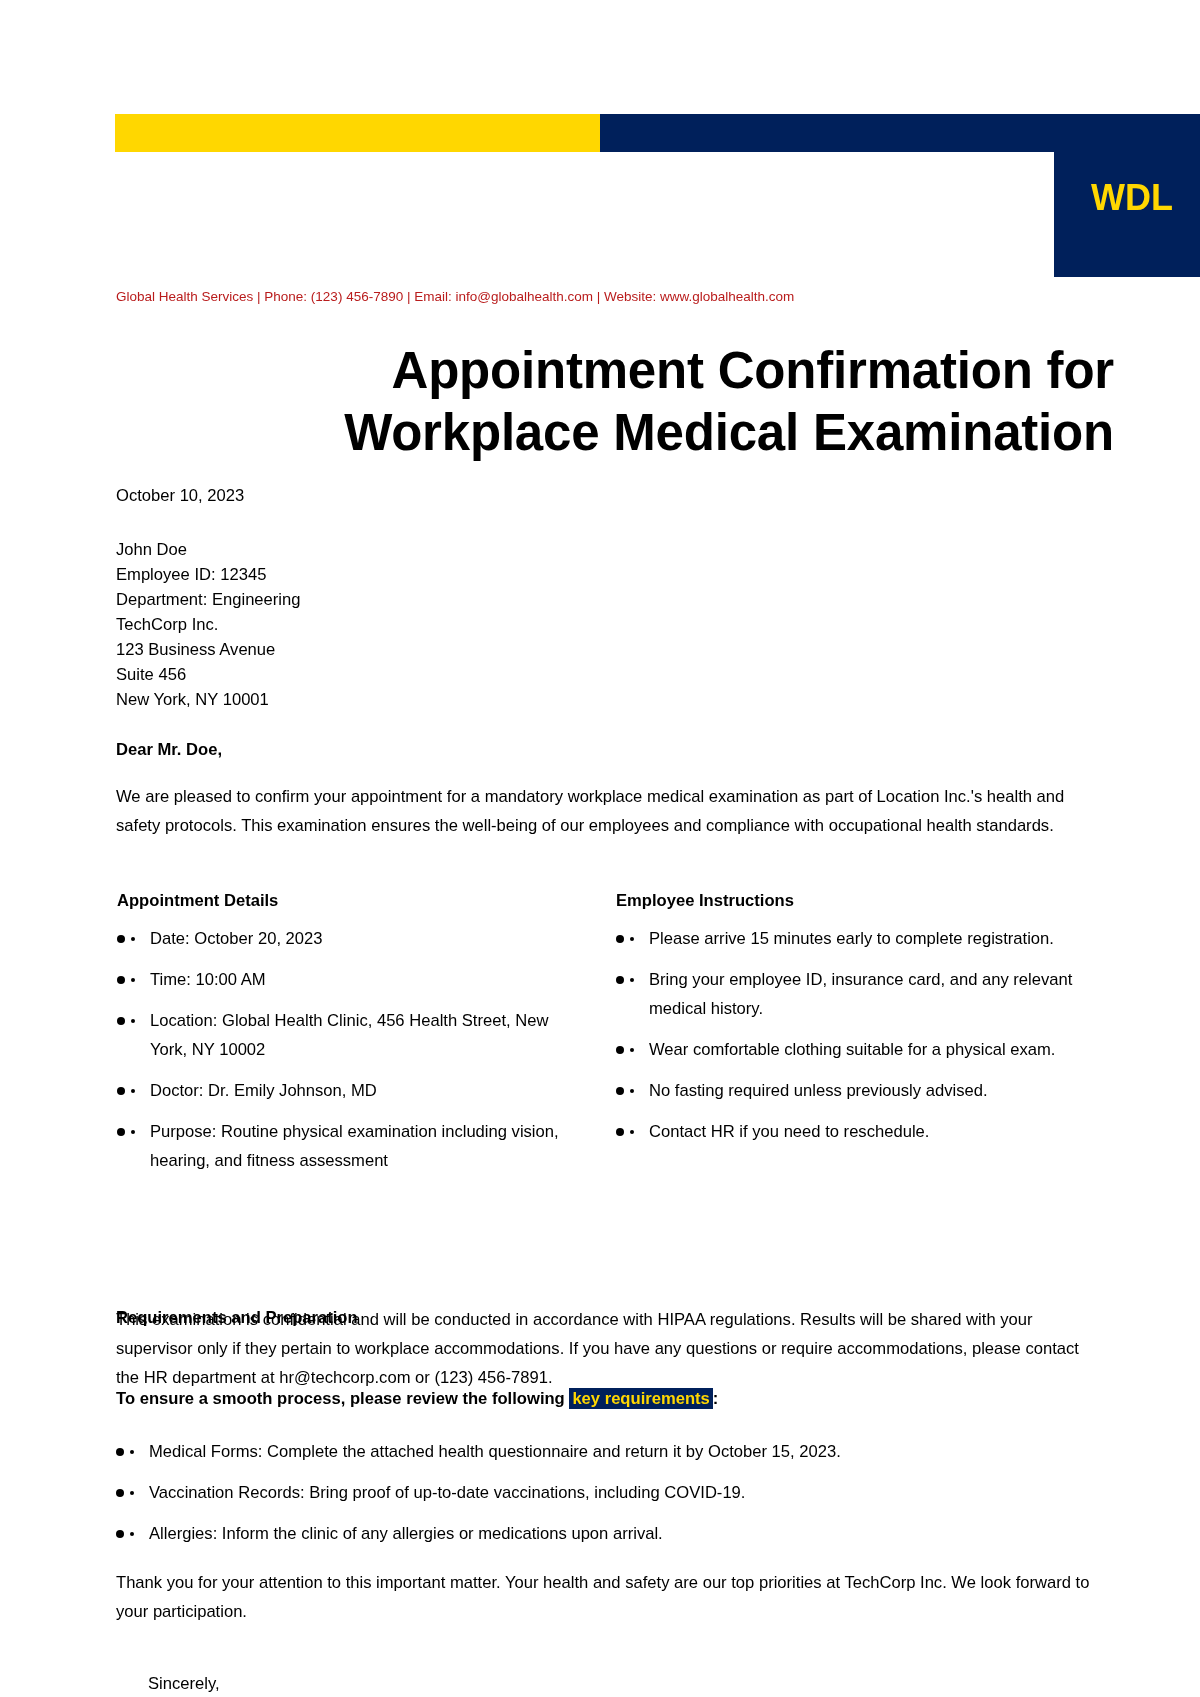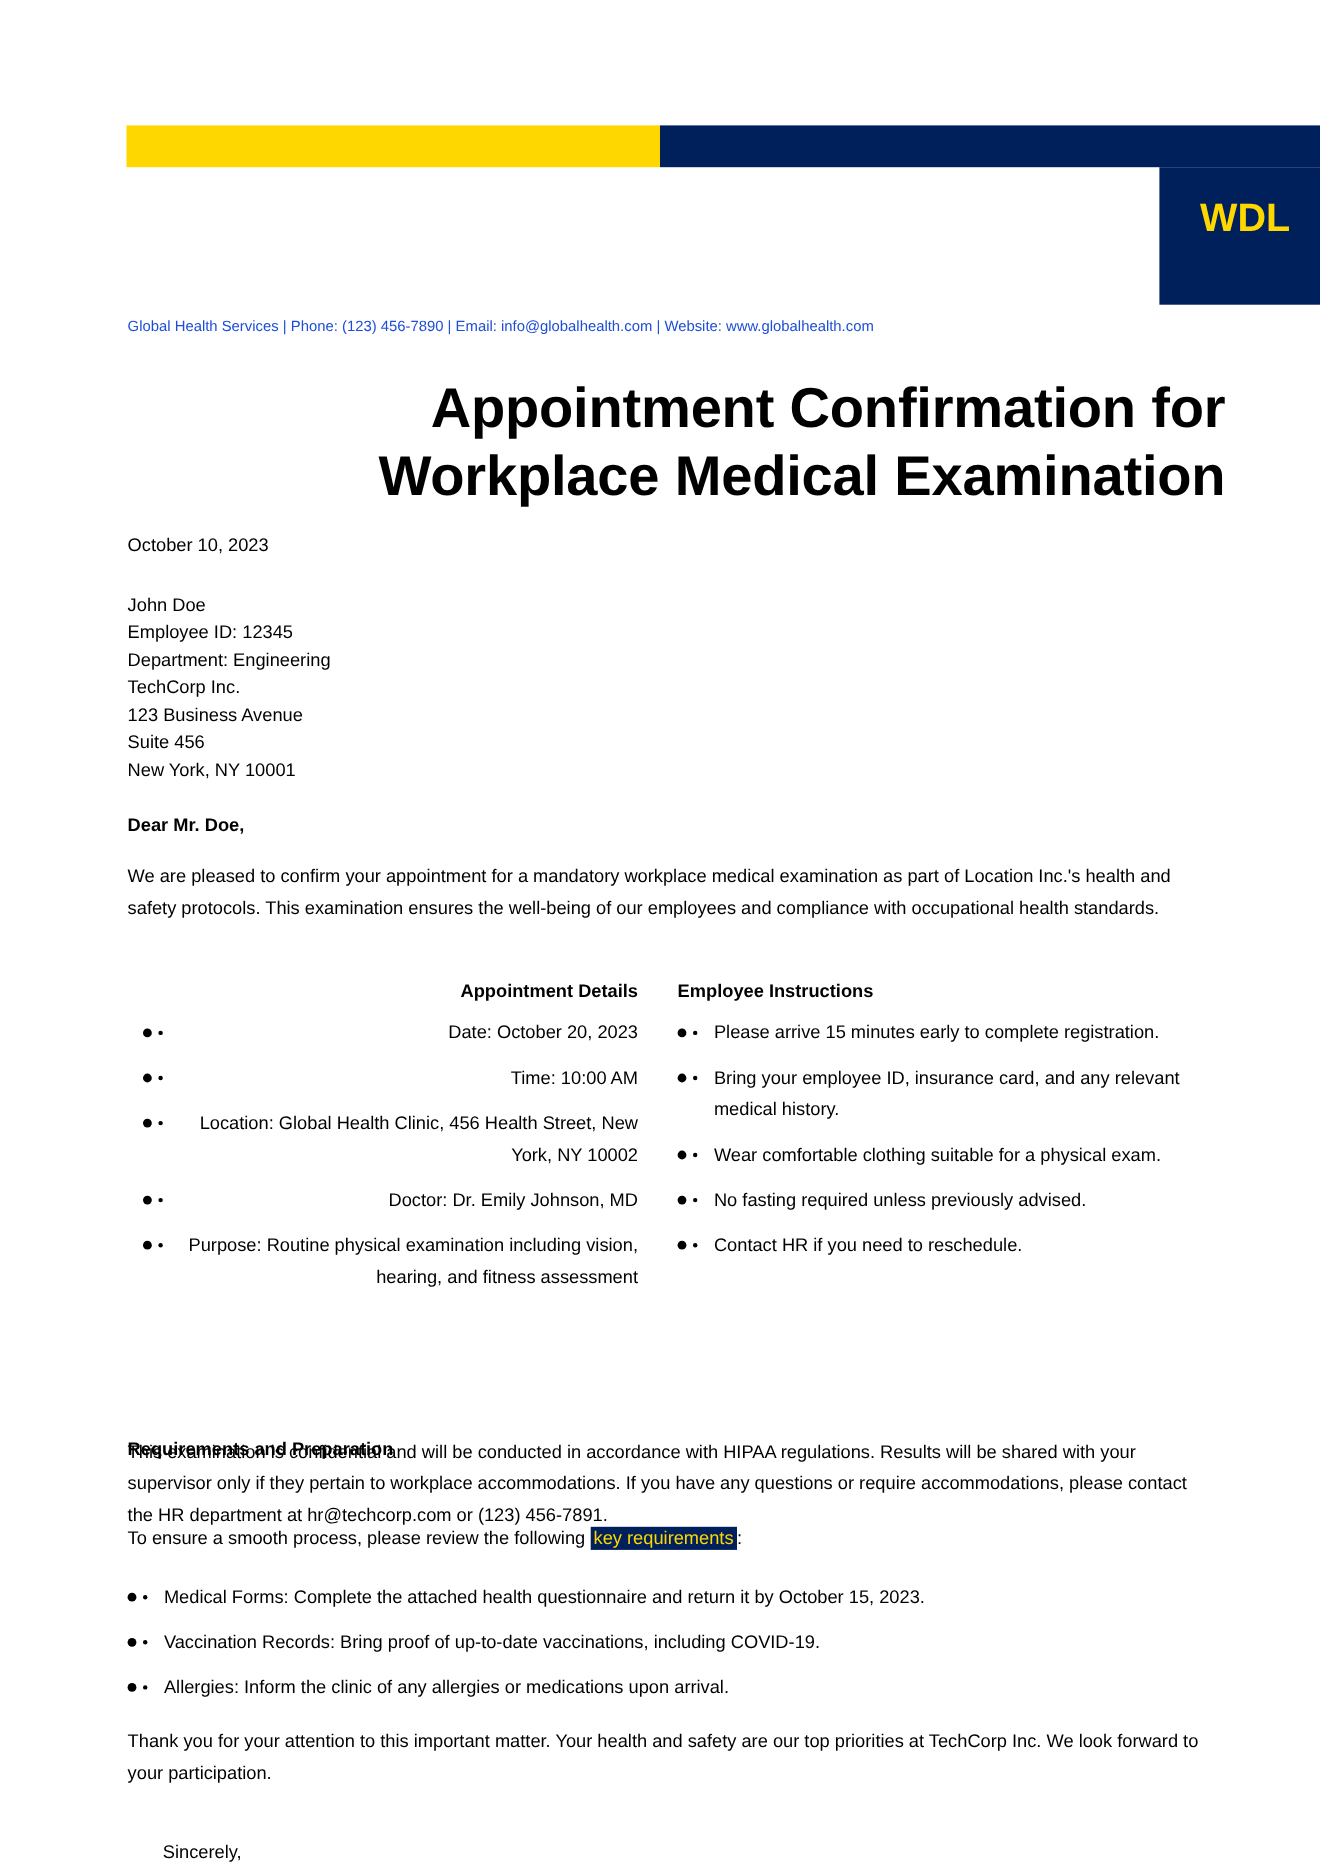--- a/index.html
+++ b/index.html
@@ -8,43 +8,43 @@
       font-family: "Liberation Sans", sans-serif; color: #000000;
     }
     .bar-yellow { position: absolute; left: 115px; top: 114px; width: 485px; height: 38px; background: #FFD700; }
     .bar-navy { position: absolute; left: 600px; top: 114px; width: 600px; height: 38px; background: #00205B; }
     .logo-box { position: absolute; left: 1054px; top: 152px; width: 146px; height: 125px; background: #00205B; text-align: right; }
     .logo-text {
       position: absolute; left: 37px; top: 28px; margin: 0;
       font-family: "Liberation Sans", sans-serif; font-weight: bold; font-size: 36px;
       color: #FFD700; letter-spacing: 0px; line-height: 1;
     }
-    .contact { position: absolute; left: 116px; top: 289px; font-size: 13.5px; color: #1d4ed8; white-space: nowrap; }
+    .contact { position: absolute; left: 116px; top: 289px; font-size: 13.5px; color: #b91c1c; white-space: nowrap; }
     .title {
       position: absolute; left: 114px; top: 340px; width: 1000px; margin: 0;
       font-size: 51px; font-weight: bold; line-height: 62px; letter-spacing: -0.2px; text-align: right;
     }
     .body-text { font-size: 16.6px; }
     .date { position: absolute; left: 116px; top: 486px; }
     .address { position: absolute; left: 116px; top: 537px; line-height: 25px; }
     .address div { white-space: nowrap; }
     .salutation { position: absolute; left: 116px; top: 740px; font-weight: bold; }
     .para { position: absolute; left: 116px; width: 975px; line-height: 29px; margin: 0; }
     .p1 { top: 782px; }
     .col { position: absolute; top: 890px; width: 450px; }
-    .col-left { left: 130px; text-align: right; }
+    .col-left { left: 117px; }
     .col-right { left: 616px; width: 460px; }
     .col-heading { font-weight: bold; margin: 0 0 12px 0; line-height: 22px; }
     ul.bl { list-style: none; margin: 0; padding: 0; }
     ul.bl li { position: relative; padding-left: 33px; line-height: 29px; margin-bottom: 12px; }
     .bullet-big { position: absolute; left: 0; top: 11px; width: 8px; height: 8px; border-radius: 50%; background: #000; }
     .bullet-small { position: absolute; left: 14px; top: 13px; width: 4px; height: 4px; border-radius: 50%; background: #000; }
     .p2 { top: 1305px; }
     .req-heading { position: absolute; left: 116px; top: 1308px; font-weight: bold; }
-    .key-line { position: absolute; left: 116px; top: 1389px; white-space: nowrap; }
+    .key-line { position: absolute; left: 116px; top: 1389px; white-space: nowrap; font-weight: bold; }
     .highlight { background: #00205B; color: #FFD700; padding: 1px 3px; }
     .req-list { position: absolute; left: 116px; top: 1437px; width: 1000px; }
     .req-list li { margin-bottom: 12px !important; }
     .p3 { top: 1568px; }
     .closing { position: absolute; left: 116px; top: 1674px; margin-left: 32px; }
     b { font-weight: normal; }
   </style>
 </head>
 <body>
 

